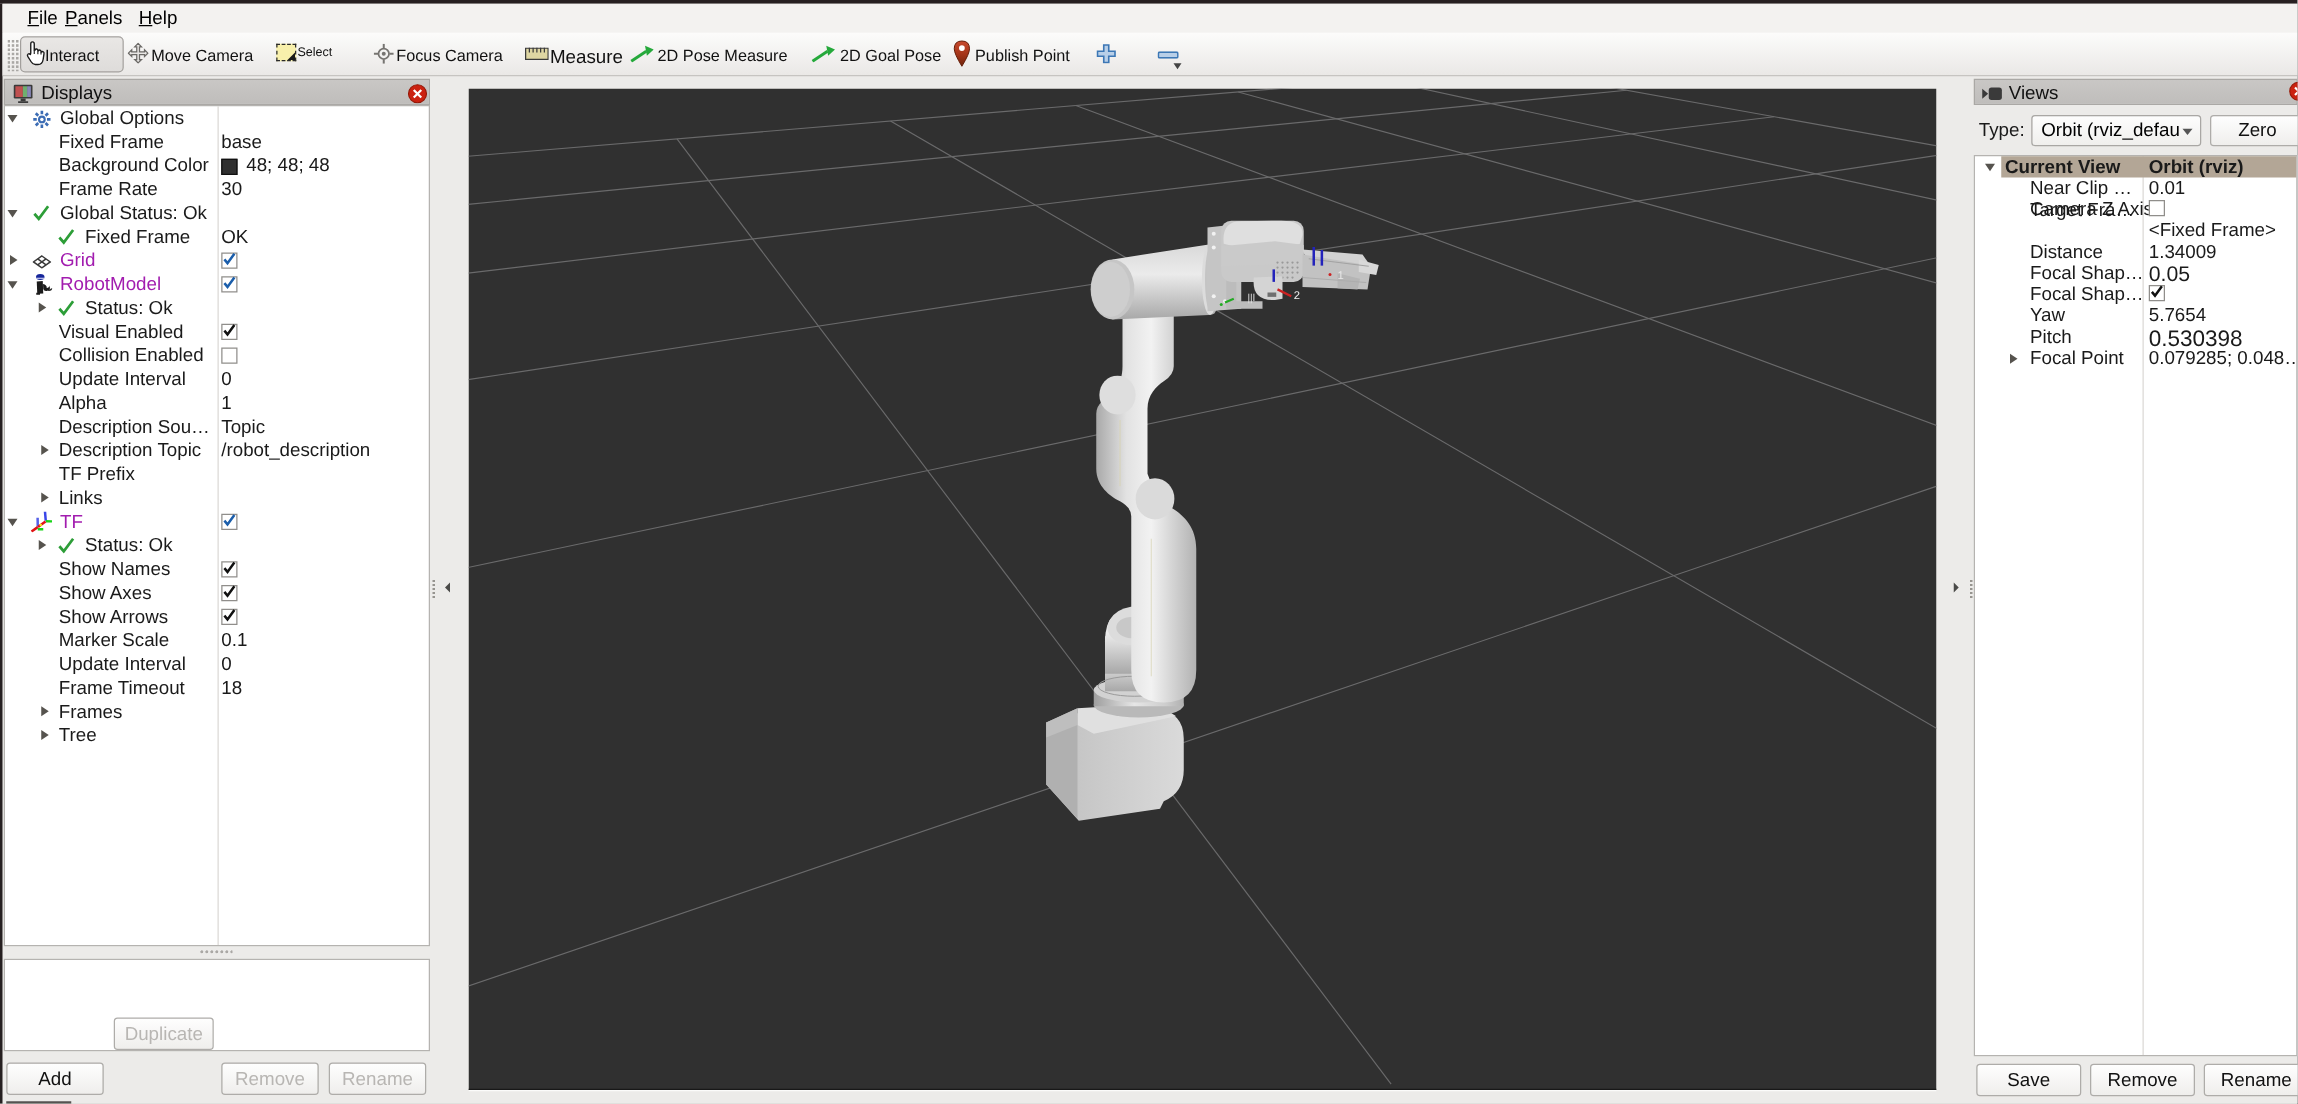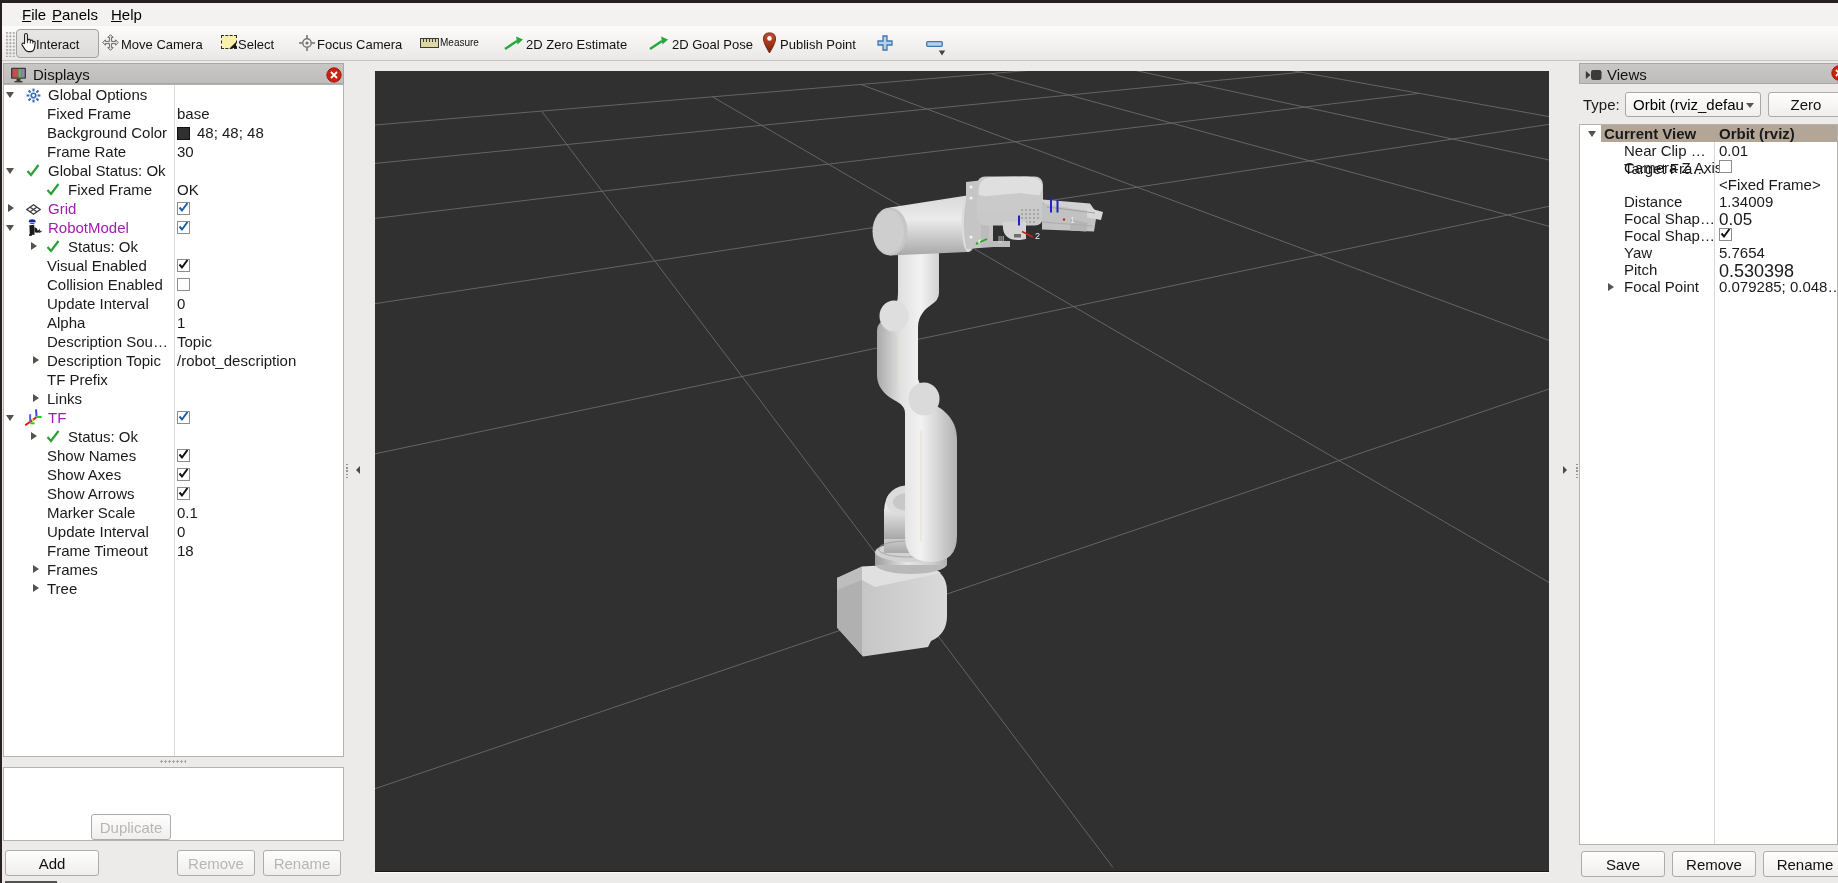--- a/index.html
+++ b/index.html
@@ -29,21 +29,21 @@
 <path d="M5.6 10.5 L5.6 3.1 Q5.6 1.5 7 1.5 Q8.4 1.5 8.4 3.1 L8.4 8.0 L9.1 8.1 Q9.3 7.0 10.3 7.2 Q11.4 7.4 11.3 8.5 L11.9 8.7 Q12.2 7.8 13.1 8.1 Q14.0 8.4 13.8 9.5 L14.4 9.7 Q14.8 9.0 15.6 9.4 Q16.4 9.8 16.2 10.9 L15.5 15.6 Q14.9 19.6 11.4 19.6 L9.2 19.6 Q7.2 19.6 5.9 17.4 L3.2 13.1 Q2.5 11.9 3.5 11.2 Q4.5 10.6 5.3 11.6 Z" fill="#fff" stroke="#1a1a1a" stroke-width="1.1" stroke-linejoin="round"></path>
 <path d="M8.4 8 L8.4 11.2 M11.3 8.6 L11.3 11.4 M13.8 9.6 L13.8 11.6" stroke="#1a1a1a" stroke-width="0.9" fill="none"></path>
   </svg>
 <span class="abs" style="left:36px;top:37px;font-size:13px;color:#111">Interact</span>
 <svg class="abs" style="left:102px;top:34px" width="17" height="17" viewBox="0 0 17 17">
 <path d="M8.5 0.7 L11.2 3.4 L9.6 3.4 L9.6 7.4 L13.6 7.4 L13.6 5.8 L16.3 8.5 L13.6 11.2 L13.6 9.6 L9.6 9.6 L9.6 13.6 L11.2 13.6 L8.5 16.3 L5.8 13.6 L7.4 13.6 L7.4 9.6 L3.4 9.6 L3.4 11.2 L0.7 8.5 L3.4 5.8 L3.4 7.4 L7.4 7.4 L7.4 3.4 L5.8 3.4 Z" fill="#e8e6e4" stroke="#6b6966" stroke-width="1"></path>
   </svg>
 <span class="abs" style="left:121px;top:37px;font-size:13px;color:#111">Move Camera</span>
 <div class="abs" style="left:221px;top:35px;width:16px;height:14px;background:#f8f0ab;border:1.5px dashed #2a2a2a"></div>
 <div class="abs" style="left:230px;top:42px;width:0;height:0;border-left:6px solid transparent;border-bottom:6px solid #1a1a1a"></div>
-<span class="abs" style="left:238px;top:37px;font-size:13px;color:#111">Select</span>
+<span class="abs" style="left:238px;top:37px;font-size:10px;color:#111">Select</span>
 <svg class="abs" style="left:299px;top:35px" width="16" height="16" viewBox="0 0 16 16">
 <circle cx="8" cy="8" r="4.2" fill="none" stroke="#767471" stroke-width="1.4"></circle>
 <circle cx="8" cy="8" r="1.6" fill="#767471"></circle>
 <g stroke="#767471" stroke-width="1.6">
       <line x1="8" y1="0" x2="8" y2="3.4"></line>
       <line x1="8" y1="12.6" x2="8" y2="16"></line>
       <line x1="0" y1="8" x2="3.4" y2="8"></line>
       <line x1="12.6" y1="8" x2="16" y2="8"></line>
     </g>
   </svg>
@@ -51,26 +51,26 @@
 <svg class="abs" style="left:420px;top:38px" width="19" height="10" viewBox="0 0 19 10">
 <rect x="0.5" y="0.5" width="18" height="9" fill="#ded6a3" stroke="#3a3a3a"></rect>
 <g stroke="#3a3a3a" stroke-width="1">
       <line x1="3.5" y1="0" x2="3.5" y2="4"></line>
       <line x1="6.5" y1="0" x2="6.5" y2="4"></line>
       <line x1="9.5" y1="0" x2="9.5" y2="4"></line>
       <line x1="12.5" y1="0" x2="12.5" y2="4"></line>
       <line x1="15.5" y1="0" x2="15.5" y2="4"></line>
     </g>
   </svg>
-<span class="abs" style="left:440px;top:37px;font-size:10px;color:#111">Measure</span>
+<span class="abs" style="left:440px;top:37px;font-size:15px;color:#111">Measure</span>
 <svg class="abs" style="left:504px;top:36px" width="19" height="14" viewBox="0 0 19 14">
 <line x1="1" y1="13" x2="13" y2="5" stroke="#25a93b" stroke-width="2.4"></line>
 <path d="M12 0.5 L19 3.5 L13.5 8.5 Z" fill="#25a93b"></path>
   </svg>
-<span class="abs" style="left:526px;top:37px;font-size:13px;color:#111">2D Zero Estimate</span>
+<span class="abs" style="left:526px;top:37px;font-size:13px;color:#111">2D Pose Measure</span>
 <svg class="abs" style="left:649px;top:36px" width="19" height="14" viewBox="0 0 19 14">
 <line x1="1" y1="13" x2="13" y2="5" stroke="#25a93b" stroke-width="2.4"></line>
 <path d="M12 0.5 L19 3.5 L13.5 8.5 Z" fill="#25a93b"></path>
   </svg>
 <span class="abs" style="left:672px;top:37px;font-size:13px;color:#111">2D Goal Pose</span>
 <svg class="abs" style="left:762px;top:32px" width="15" height="22" viewBox="0 0 15 22">
 <defs>
       <linearGradient id="ping" x1="0" y1="0" x2="0" y2="1">
         <stop offset="0" stop-color="#c84a2e"></stop>
         <stop offset="0.55" stop-color="#a33418"></stop>
@@ -234,21 +234,21 @@
 <span class="row" style="left:47px;top:523px">Update Interval</span>
 <span class="row" style="left:177px;top:523px">0</span>
 <span class="row" style="left:47px;top:542px">Frame Timeout</span>
 <span class="row" style="left:177px;top:542px">18</span>
 <div class="expc" style="left:33px;top:565px"></div>
 <span class="row" style="left:47px;top:561px">Frames</span>
 <div class="expc" style="left:33px;top:584px"></div>
 <span class="row" style="left:47px;top:580px">Tree</span>
 <div class="abs" style="left:160px;top:760px;width:26px;height:4px;background-image:radial-gradient(circle at 1.5px 1.5px,#aaa8a5 1px,transparent 1.4px);background-size:4px 4px"></div>
 <div class="treebox" style="left:3px;top:767px;width:341px;height:74px"></div>
-<div class="btn" style="left:5px;top:850px;width:94px"><span>Add</span></div>
+<div class="btn" style="left:5px;top:850px;width:78px"><span>Add</span></div>
 <div class="btn dis" style="left:91px;top:814px;width:80px"><span>Duplicate</span></div>
 <div class="btn dis" style="left:177px;top:850px;width:78px"><span>Remove</span></div>
 <div class="btn dis" style="left:263px;top:850px;width:78px"><span>Rename</span></div>
 <div class="abs" style="left:5px;top:881px;width:52px;height:2px;background:#555351"></div>
 <div class="abs" style="left:375px;top:872px;width:1174px;height:1px;background:#fbfbfa"></div>
 <div class="abs" style="left:346px;top:464px;width:2px;height:16px;background-image:repeating-linear-gradient(#96948f 0,#96948f 1.5px,transparent 1.5px,transparent 3.2px)"></div>
 <div class="abs" style="left:356px;top:466px;width:0;height:0;border-top:4.7px solid transparent;border-bottom:4.7px solid transparent;border-right:4.7px solid #4a4a48"></div>
 <div class="abs" style="left:1562.5px;top:466px;width:0;height:0;border-top:4.7px solid transparent;border-bottom:4.7px solid transparent;border-left:4.7px solid #4a4a48"></div>
 <div class="abs" style="left:1575.5px;top:464px;width:2px;height:16px;background-image:repeating-linear-gradient(#96948f 0,#96948f 1.5px,transparent 1.5px,transparent 3.2px)"></div>
 <div class="abs" style="left:375px;top:71px;width:1174px;height:801px;background:#303030;border-bottom:1px solid #181818">

